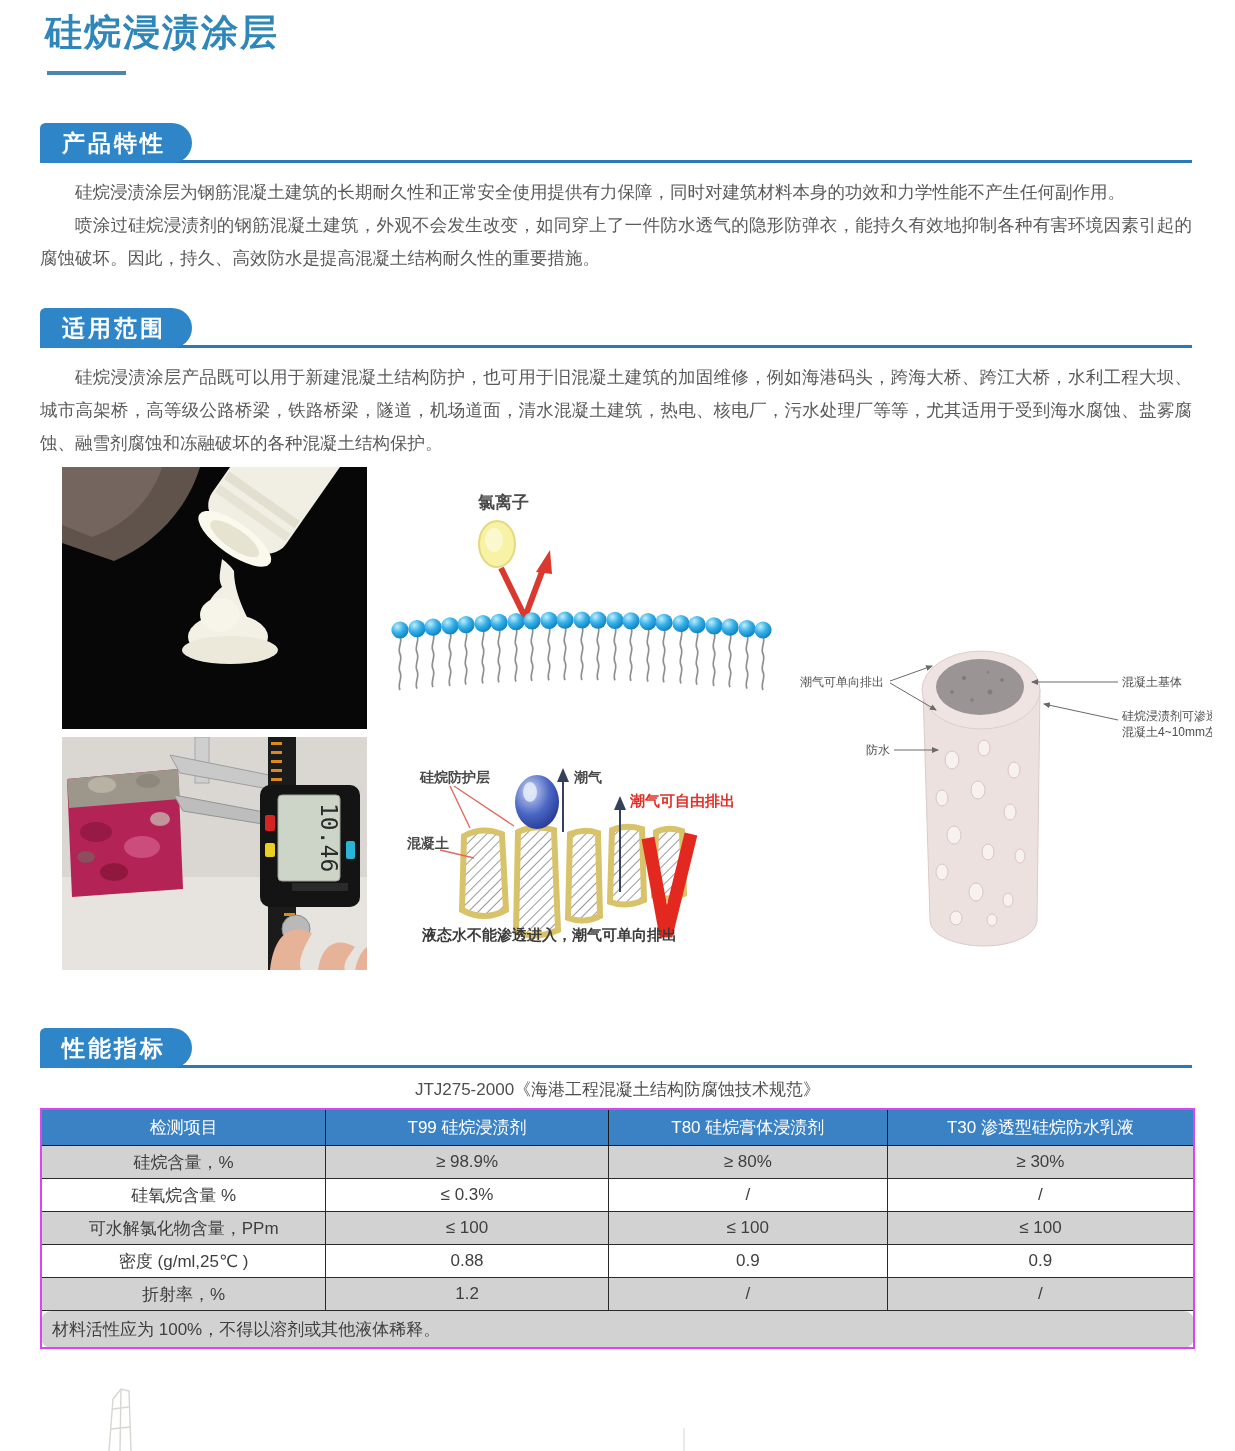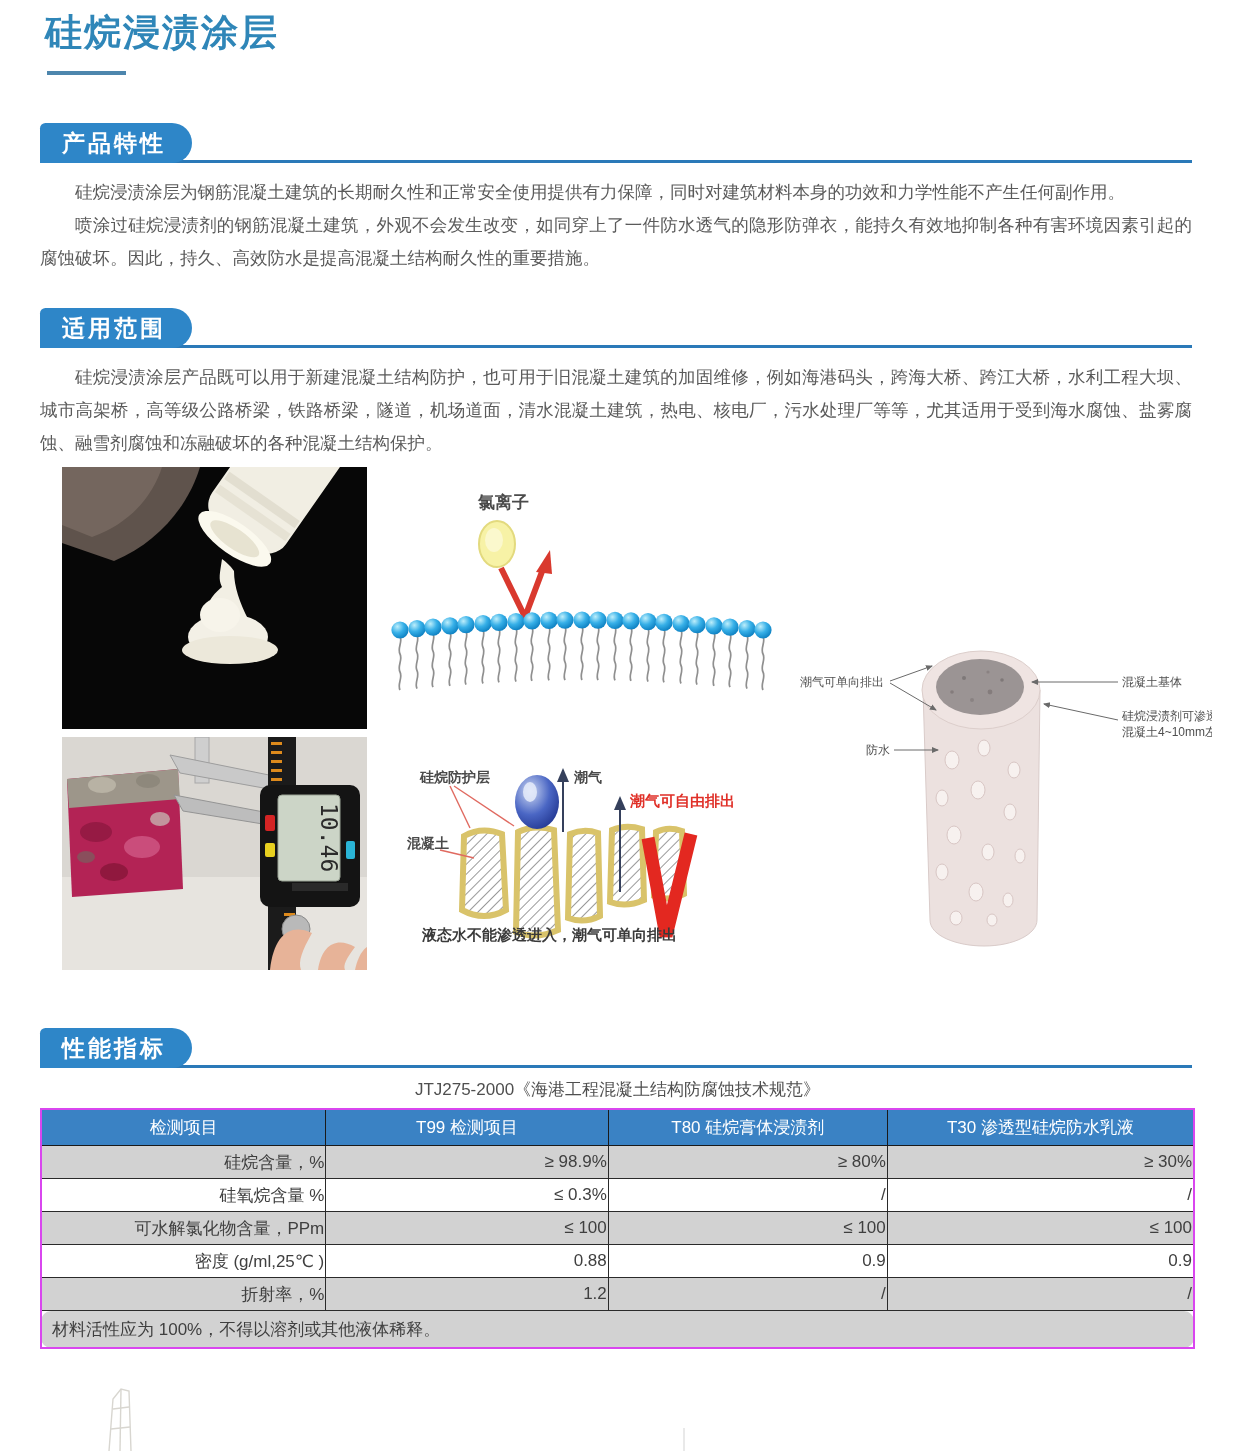--- a/index.html
+++ b/index.html
@@ -18,21 +18,21 @@
   .badge{position:absolute;left:0;top:0;height:40px;line-height:40px;padding:0 26px 0 22px;background:#2e86c8;color:#fff;font-size:23px;font-weight:bold;letter-spacing:3px;border-radius:6px 22px 22px 0;z-index:2;}
   .body-text{margin:13px 0 0 0;font-size:17.5px;line-height:33px;color:#5a5a5a;text-indent:2em;text-align:justify;}
 
   .figures{position:absolute;left:12px;top:455px;width:1235px;height:545px;}
   .fig{position:absolute;}
   .fig svg{display:block;}
 
   .tbl-caption{position:absolute;left:40px;top:1078px;width:1155px;text-align:center;font-size:17px;color:#4f4f4f;}
   .spec-table{position:absolute;left:40px;top:1108px;width:1155px;border-collapse:collapse;border:2px solid #d946ef;font-size:17px;color:#3f3f3f;table-layout:fixed;}
   .spec-table th{background:#3a82c4;color:#ffffff;font-weight:normal;height:33px;border:1px solid #1a1a1a;text-align:center;}
-  .spec-table td{height:30px;border:1px solid #2a2a2a;text-align:right;background:#ffffff;}
+  .spec-table td{height:30px;border:1px solid #2a2a2a;text-align:center;background:#ffffff;}
   .spec-table tbody tr:nth-child(odd) td{background:#d2d2d2;}
   .spec-table .tbl-footer td{background:#d2d2d2;text-align:left;padding-left:10px;height:34px;border-radius:10px;}
 
   .sketch{position:absolute;left:95px;top:1385px;}
   .faint-mark{position:absolute;left:683px;top:1428px;width:2px;height:23px;background:#e9e9e9;}
 </style>
 </head>
 <body>
 
 <div class="page">
@@ -276,21 +276,21 @@
   <table class="spec-table">
     <colgroup>
       <col style="width:24.7%">
         <col style="width:24.5%">
         <col style="width:24.2%">
         <col style="width:26.6%">
     </colgroup>
     <thead>
       <tr>
         <th>检测项目</th>
-        <th>T99 检测项目</th>
+        <th>T99 硅烷浸渍剂</th>
         <th>T80 硅烷膏体浸渍剂</th>
         <th>T30 渗透型硅烷防水乳液</th>
       </tr>
     </thead>
     <tbody>
       <tr>
         <td>硅烷含量，%</td>
         <td>≥ 98.9%</td>
         <td>≥ 80%</td>
         <td>≥ 30%</td>

